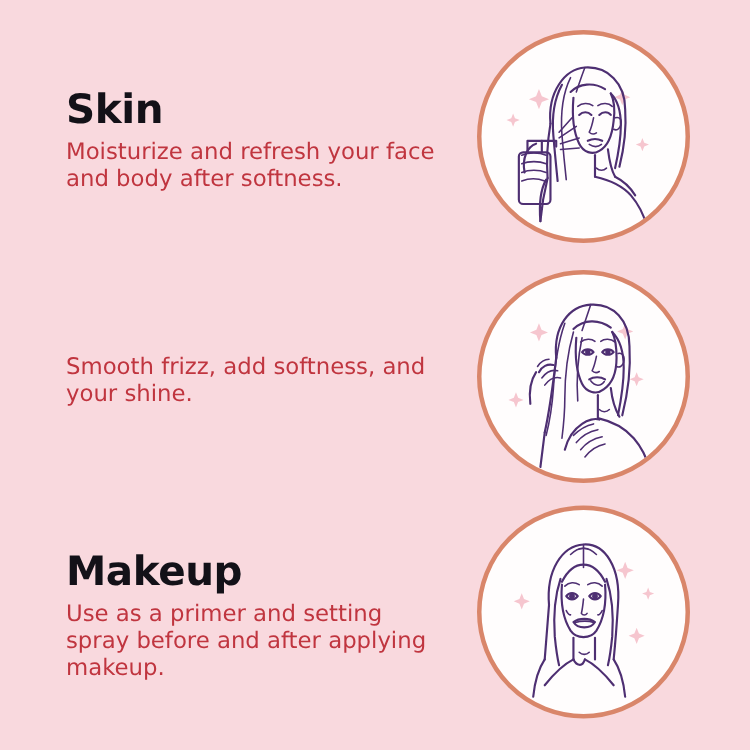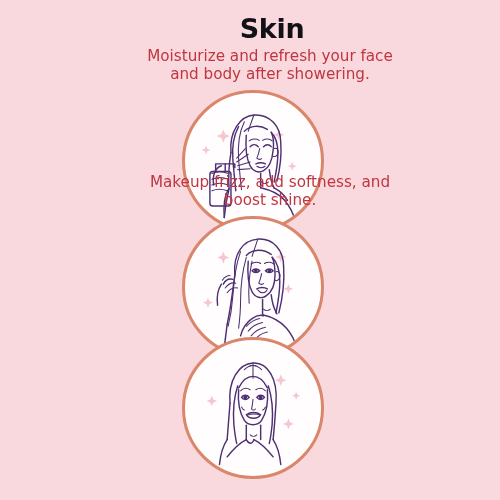--- a/index.html
+++ b/index.html
@@ -19,23 +19,22 @@
     height: 500px;
     background: #f9d9de;
     box-sizing: border-box;
   }
   .benefit-row {
     position: absolute;
     left: 0;
     width: 500px;
     height: 160px;
     display: flex;
-    flex-direction: column;
+    flex-direction: row;
     align-items: center;
-    text-align: center;
   }
   .row-1 { top: 14px; }
   .row-2 { top: 174px; }
   .row-3 { top: 331px; }
 
   .benefit-text {
     width: 300px;
     padding-left: 44px;
     box-sizing: border-box;
   }
@@ -107,21 +106,21 @@
   }
 </style>
 </head>
 <body>
 
 <div class="infographic">
 
   <div class="benefit-row row-1">
     <div class="benefit-text">
       <h2 class="benefit-title">Skin</h2>
-      <p class="benefit-desc">Moisturize and refresh your face and body after showering.</p>
+      <p class="benefit-desc">Moisturize and refresh your face and body after softness.</p>
     </div>
     <div class="benefit-figure">
       <div class="circle-frame">
         <svg viewBox="0 0 142 142">
 
           <path class="sparkle" d="M40 38 l2 5 5 2 -5 2 -2 5 -2 -5 -5 -2 5 -2z"></path>
           <path class="sparkle" d="M98 38 l1.6 4 4 1.6 -4 1.6 -1.6 4 -1.6 -4 -4 -1.6 4 -1.6z"></path>
           <path class="sparkle" d="M22 55 l1.3 3.3 3.3 1.3 -3.3 1.3 -1.3 3.3 -1.3 -3.3 -3.3 -1.3 3.3 -1.3z"></path>
           <path class="sparkle" d="M112 72 l1.3 3.3 3.3 1.3 -3.3 1.3 -1.3 3.3 -1.3 -3.3 -3.3 -1.3 3.3 -1.3z"></path>
 
@@ -175,21 +174,21 @@
           <path class="ln-thin" d="M55 76 L68 72"></path>
           <path class="ln-thin" d="M55 80 L68 79"></path>
           <path class="ln-thin" d="M54 68 L63 58"></path>
         </svg>
       </div>
     </div>
   </div>
 
   <div class="benefit-row row-2">
     <div class="benefit-text">
-      <p class="benefit-desc">Makeup frizz, add softness, and boost shine.</p>
+      <p class="benefit-desc">Smooth frizz, add softness, and your shine.</p>
     </div>
     <div class="benefit-figure">
       <div class="circle-frame">
         <svg viewBox="0 0 142 142">
 
           <path class="sparkle" d="M40 34 l1.8 4.5 4.5 1.8 -4.5 1.8 -1.8 4.5 -1.8 -4.5 -4.5 -1.8 4.5 -1.8z"></path>
           <path class="sparkle" d="M100 34 l1.6 4 4 1.6 -4 1.6 -1.6 4 -1.6 -4 -4 -1.6 4 -1.6z"></path>
           <path class="sparkle" d="M24 82 l1.5 3.8 3.8 1.5 -3.8 1.5 -1.5 3.8 -1.5 -3.8 -3.8 -1.5 3.8 -1.5z"></path>
           <path class="sparkle" d="M108 68 l1.4 3.5 3.5 1.4 -3.5 1.4 -1.4 3.5 -1.4 -3.5 -3.5 -1.4 3.5 -1.4z"></path>
 
@@ -239,20 +238,24 @@
           <path class="ln-thin" d="M42 72 C45 68 49 66 53 67"></path>
           <path class="ln-thin" d="M44 77 C47 73 51 71 55 72"></path>
           <path class="ln-thin" d="M39 64 C41 61 44 59 47 59"></path>
           <path class="ln" d="M38 68 C34 74 33 82 34 90"></path>
         </svg>
       </div>
     </div>
   </div>
 
   <div class="benefit-row row-3">
+    <div class="benefit-text">
+      <h2 class="benefit-title">Makeup</h2>
+      <p class="benefit-desc">Use as a primer and setting spray before and after applying makeup.</p>
+    </div>
     <div class="benefit-figure">
       <div class="circle-frame">
         <svg viewBox="0 0 142 142">
 
           <path class="sparkle" d="M100 36 l1.7 4.3 4.3 1.7 -4.3 1.7 -1.7 4.3 -1.7 -4.3 -4.3 -1.7 4.3 -1.7z"></path>
           <path class="sparkle" d="M28 58 l1.6 4 4 1.6 -4 1.6 -1.6 4 -1.6 -4 -4 -1.6 4 -1.6z"></path>
           <path class="sparkle" d="M108 82 l1.6 4 4 1.6 -4 1.6 -1.6 4 -1.6 -4 -4 -1.6 4 -1.6z"></path>
           <path class="sparkle" d="M116 54 l1.2 3 3 1.2 -3 1.2 -1.2 3 -1.2 -3 -3 -1.2 3 -1.2z"></path>
 
           <path class="ln" d="M47 66 C45 42 56 25 71 24 C86 23 97 40 95 66 C94 82 93 94 92 104"></path>

